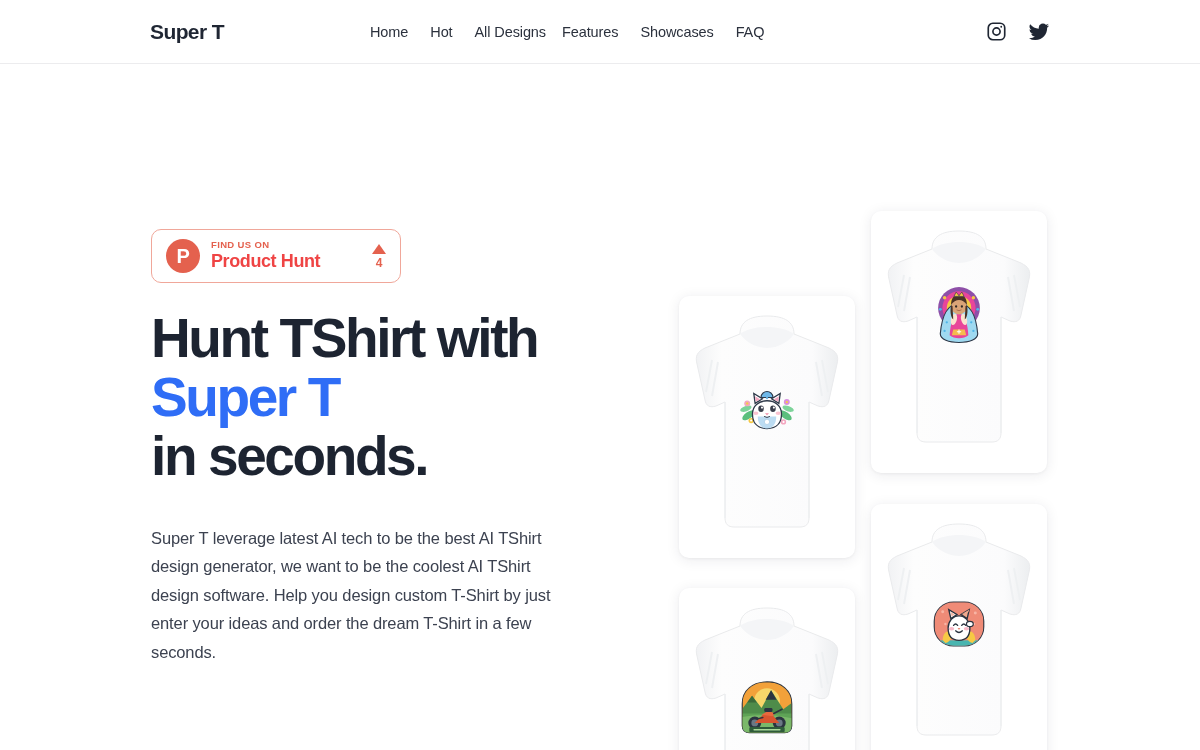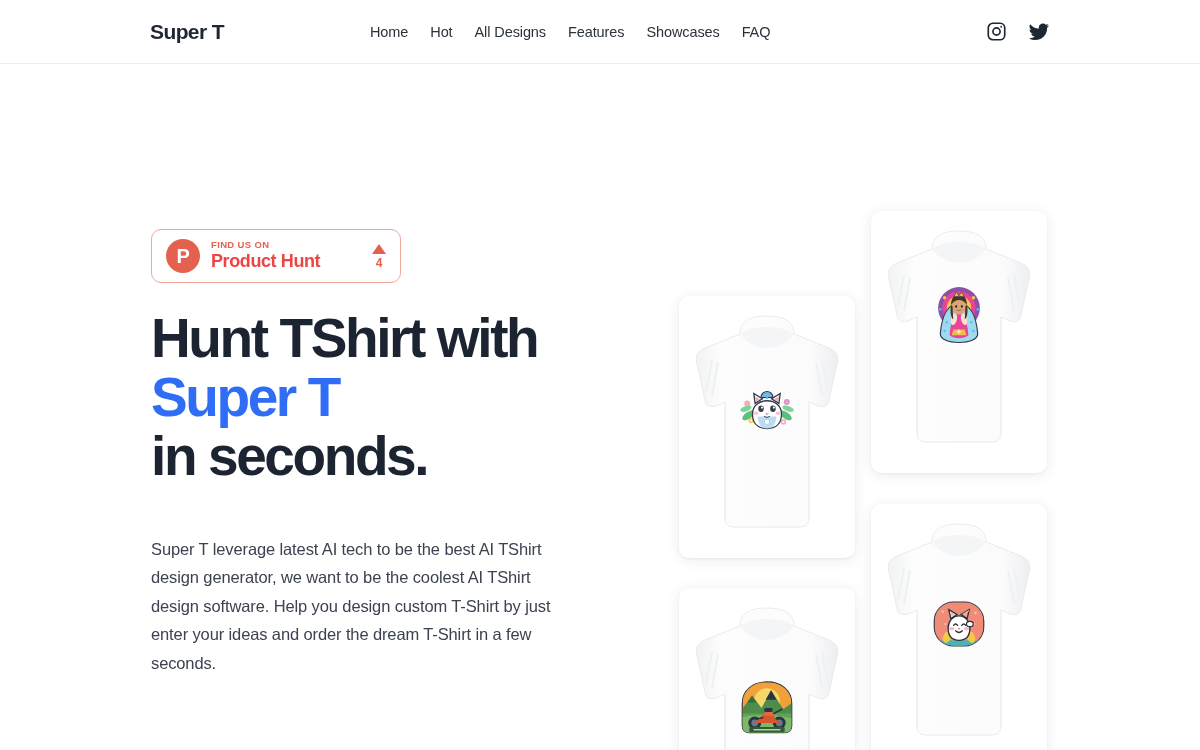--- a/index.html
+++ b/index.html
@@ -43,21 +43,21 @@
   .nav-item {
     font-size: 14.5px;
     color: #2b313d;
     padding: 0 22px 0 0;
     cursor: pointer;
     white-space: nowrap;
     letter-spacing: -0.1px;
   }
   .nav-item:nth-child(1) { padding-right: 22px; }
   .nav-item:nth-child(2) { padding-right: 22px; }
-  .nav-item:nth-child(3) { padding-right: 22px; }
+  .nav-item:nth-child(3) { padding-right: 16px; }
   .nav-item:nth-child(4) { padding-right: 22px; }
   .nav-item:nth-child(5) { padding-right: 22px; }
   .nav-item:last-child { padding-right: 0; }
 
   .socials {
     position: absolute;
     right: 150px;
     display: flex;
     align-items: center;
     gap: 21px;
@@ -166,21 +166,21 @@
     font-weight: 800;
     line-height: 1.07;
     letter-spacing: -2.4px;
     color: #1d2431;
   }
   .headline .brand { color: #2f6df6; }
   .headline .ln { display: block; }
 
   
   .lead {
-    margin-top: 49px;
+    margin-top: 38px;
     font-size: 16.5px;
     line-height: 1.73;
     color: #3c4250;
     max-width: 425px;
     letter-spacing: -0.12px;
   }
 
   
   .gallery {
     position: absolute;

